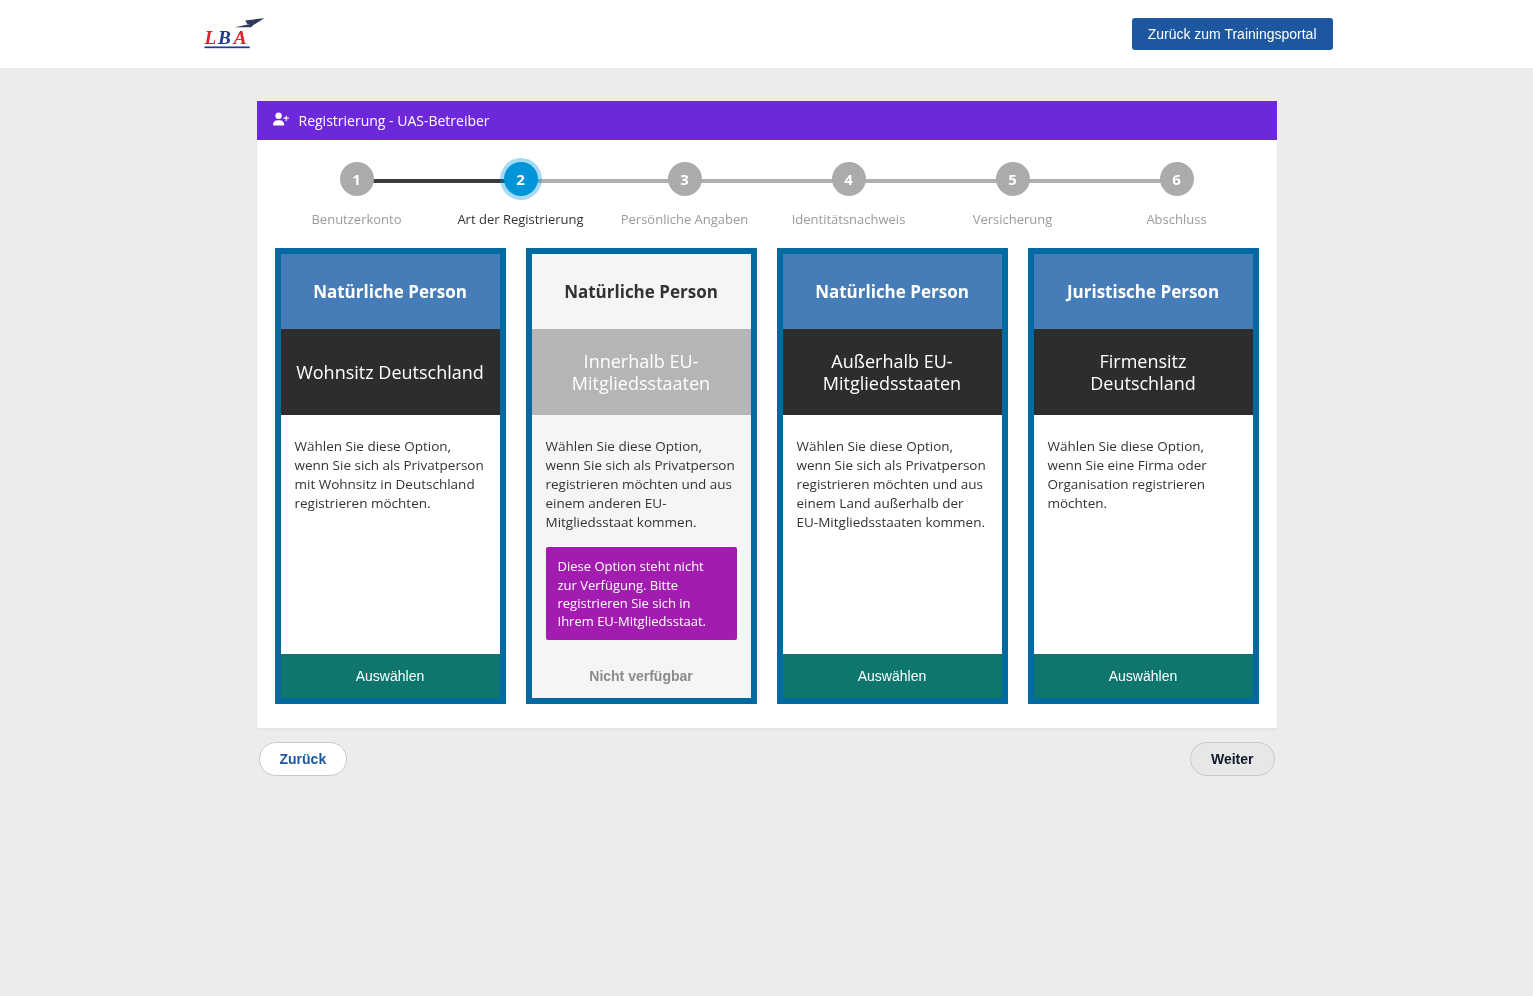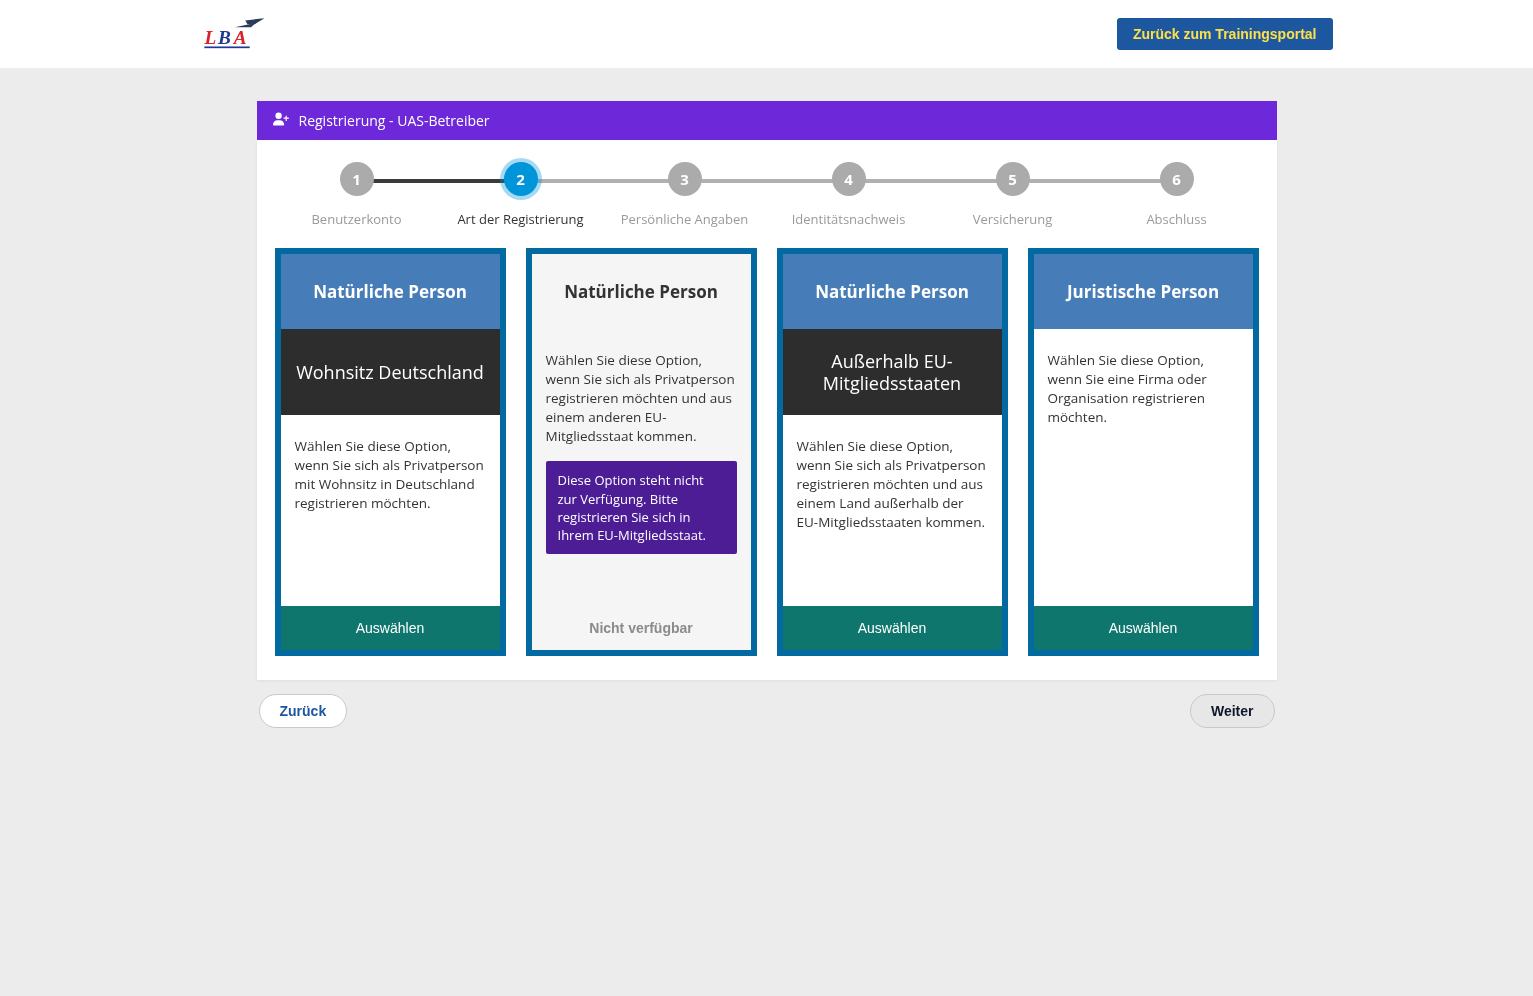--- a/index.html
+++ b/index.html
@@ -23,27 +23,26 @@
       height: 52px;
     }
     .logo {
       display: flex;
       align-items: center;
       gap: 2px;
     }
     .logo svg { width: 68px; height: 40px; }
     .btn-portal {
       background: #1d57a0;
-      color: #fde047;
+      color: #ffffff;
       border: none;
       padding: 8px 16px;
       font-size: 14px;
       border-radius: 3px;
       cursor: pointer;
-      font-weight: bold;
     }
     .page-bg {
       background: #ececec;
       padding: 32px 0 60px;
       min-height: calc(100vh - 68px);
     }
     .main-container {
       max-width: 1020px;
       margin: 0 auto;
     }
@@ -159,21 +158,21 @@
     }
     .card.disabled .card-sub { background: #b5b5b5; color: #fff; }
     .card-body {
       padding: 22px 14px 14px;
       font-size: 13.5px;
       line-height: 1.4;
       color: #333;
       flex: 1;
     }
     .alert {
-      background: #4c1d95;
+      background: #a21caf;
       color: #fff;
       padding: 10px 12px;
       font-size: 13px;
       line-height: 1.4;
       margin-top: 16px;
       border-radius: 2px;
     }
     .card-btn {
       background: #0f766e;
       color: #fff;
@@ -285,36 +284,38 @@
           <div class="card">
             <div class="card-head">Natürliche Person</div>
             <div class="card-sub">Wohnsitz Deutschland</div>
             <div class="card-body">
               <div>Wählen Sie diese Option, wenn Sie sich als Privatperson mit Wohnsitz in Deutschland registrieren möchten.</div>
             </div>
             <button class="card-btn">Auswählen</button>
           </div>
           <div class="card disabled">
             <div class="card-head">Natürliche Person</div>
+            <div class="card-sub">Innerhalb EU-Mitgliedsstaaten</div>
             <div class="card-body">
               <div>Wählen Sie diese Option, wenn Sie sich als Privatperson registrieren möchten und aus einem anderen EU-Mitgliedsstaat kommen.</div>
               <div class="alert">Diese Option steht nicht zur Verfügung. Bitte registrieren Sie sich in Ihrem EU-Mitgliedsstaat.</div>
             </div>
             <button class="card-btn">Nicht verfügbar</button>
           </div>
           <div class="card">
             <div class="card-head">Natürliche Person</div>
             <div class="card-sub">Außerhalb EU-Mitgliedsstaaten</div>
             <div class="card-body">
               <div>Wählen Sie diese Option, wenn Sie sich als Privatperson registrieren möchten und aus einem Land außerhalb der EU-Mitgliedsstaaten kommen.</div>
             </div>
             <button class="card-btn">Auswählen</button>
           </div>
           <div class="card">
             <div class="card-head">Juristische Person</div>
+            <div class="card-sub">Firmensitz Deutschland</div>
             <div class="card-body">
               <div>Wählen Sie diese Option, wenn Sie eine Firma oder Organisation registrieren möchten.</div>
             </div>
             <button class="card-btn">Auswählen</button>
           </div>
         </div>
     </div>
 
     <div class="nav-row">
       <button class="nav-btn">Zurück</button>

